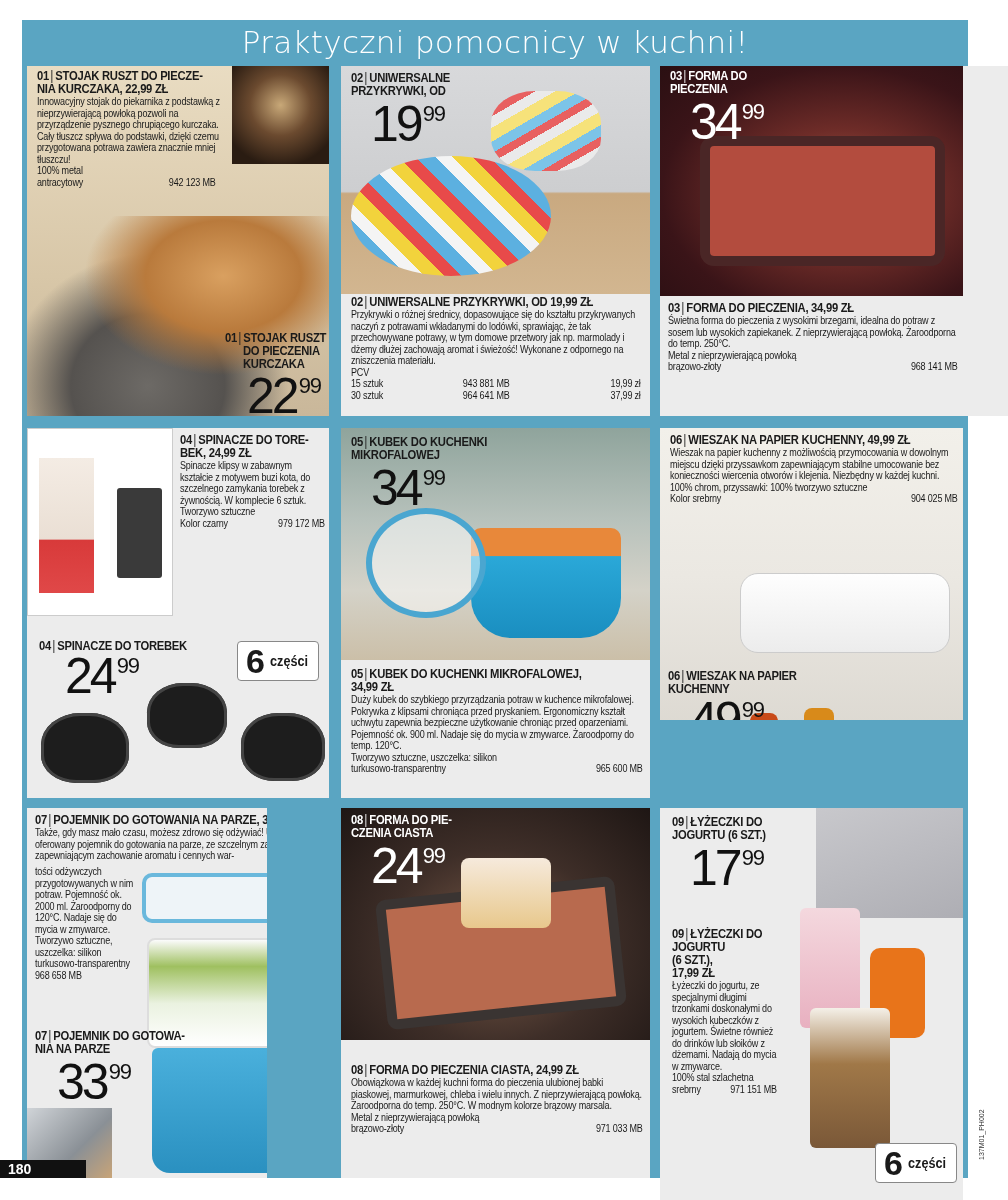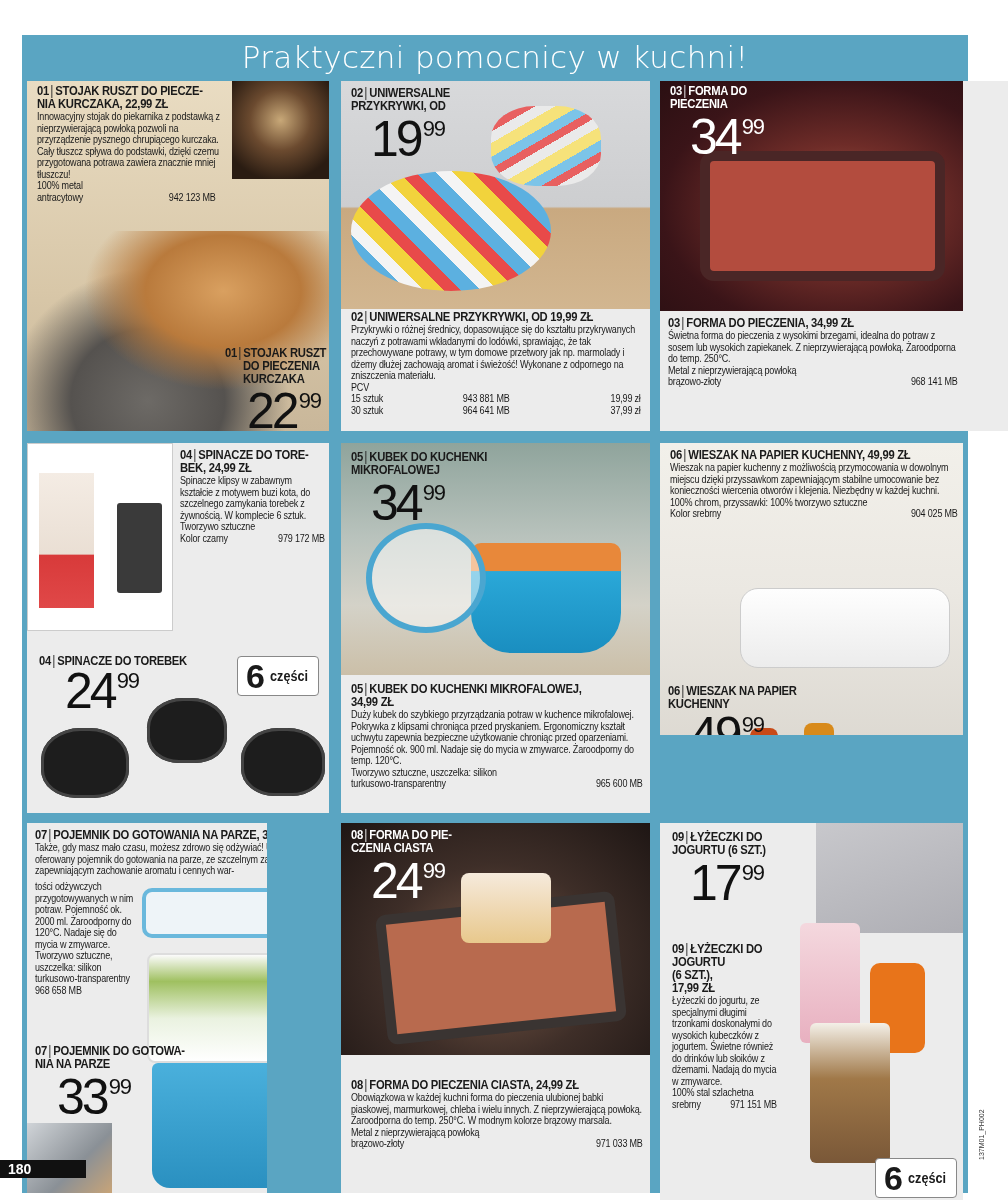--- a/index.html
+++ b/index.html
@@ -1,17 +1,17 @@
 <!DOCTYPE html>
 <html><head>
 <meta charset="utf-8">
 <style>
 *{box-sizing:border-box;margin:0;padding:0}
 body{width:1008px;height:1200px;background:#fff;font-family:"Liberation Sans",sans-serif;position:relative;overflow:hidden;color:#1a1a1a}
-.frame{position:absolute;left:22px;top:35px;width:946px;height:1158px;background:#5aa5c2}
+.frame{position:absolute;left:22px;top:20px;width:946px;height:1158px;background:#5aa5c2}
 .title{position:absolute;left:0;top:0;width:946px;height:44px;text-align:center;color:#fff;font-size:31px;line-height:44px;font-family:"DejaVu Sans",sans-serif;font-weight:300;letter-spacing:.3px}
 .panel{position:absolute;overflow:hidden;background:#ececec}
 .ph{position:absolute;overflow:hidden}
 .hd{font-weight:bold;font-size:12.5px;line-height:13px;letter-spacing:-.3px;font-family:"Liberation Sans",sans-serif;transform:scaleX(.9);transform-origin:left top;white-space:nowrap}
 .hd .n{display:inline-block;border-right:1.5px solid #222;padding-right:3px;margin-right:3px}
 .desc{font-size:10px;line-height:11.5px;letter-spacing:-.2px;transform:scaleX(.9);transform-origin:left top;width:111%}
 .row{display:flex;justify-content:space-between;font-size:10px;line-height:11.5px;letter-spacing:-.2px;transform:scaleX(.9);transform-origin:left top;width:111%}
 .price{position:absolute;font-family:"Liberation Sans",sans-serif;color:#111;font-size:50px;line-height:44px;letter-spacing:-3px;font-weight:400}
 .price sup{font-size:22px;vertical-align:top;line-height:24px;letter-spacing:-1px;margin-left:2px}
 .badge{position:absolute;background:#fff;border:1px solid #888;border-radius:4px;display:flex;align-items:center;padding:0 8px}

